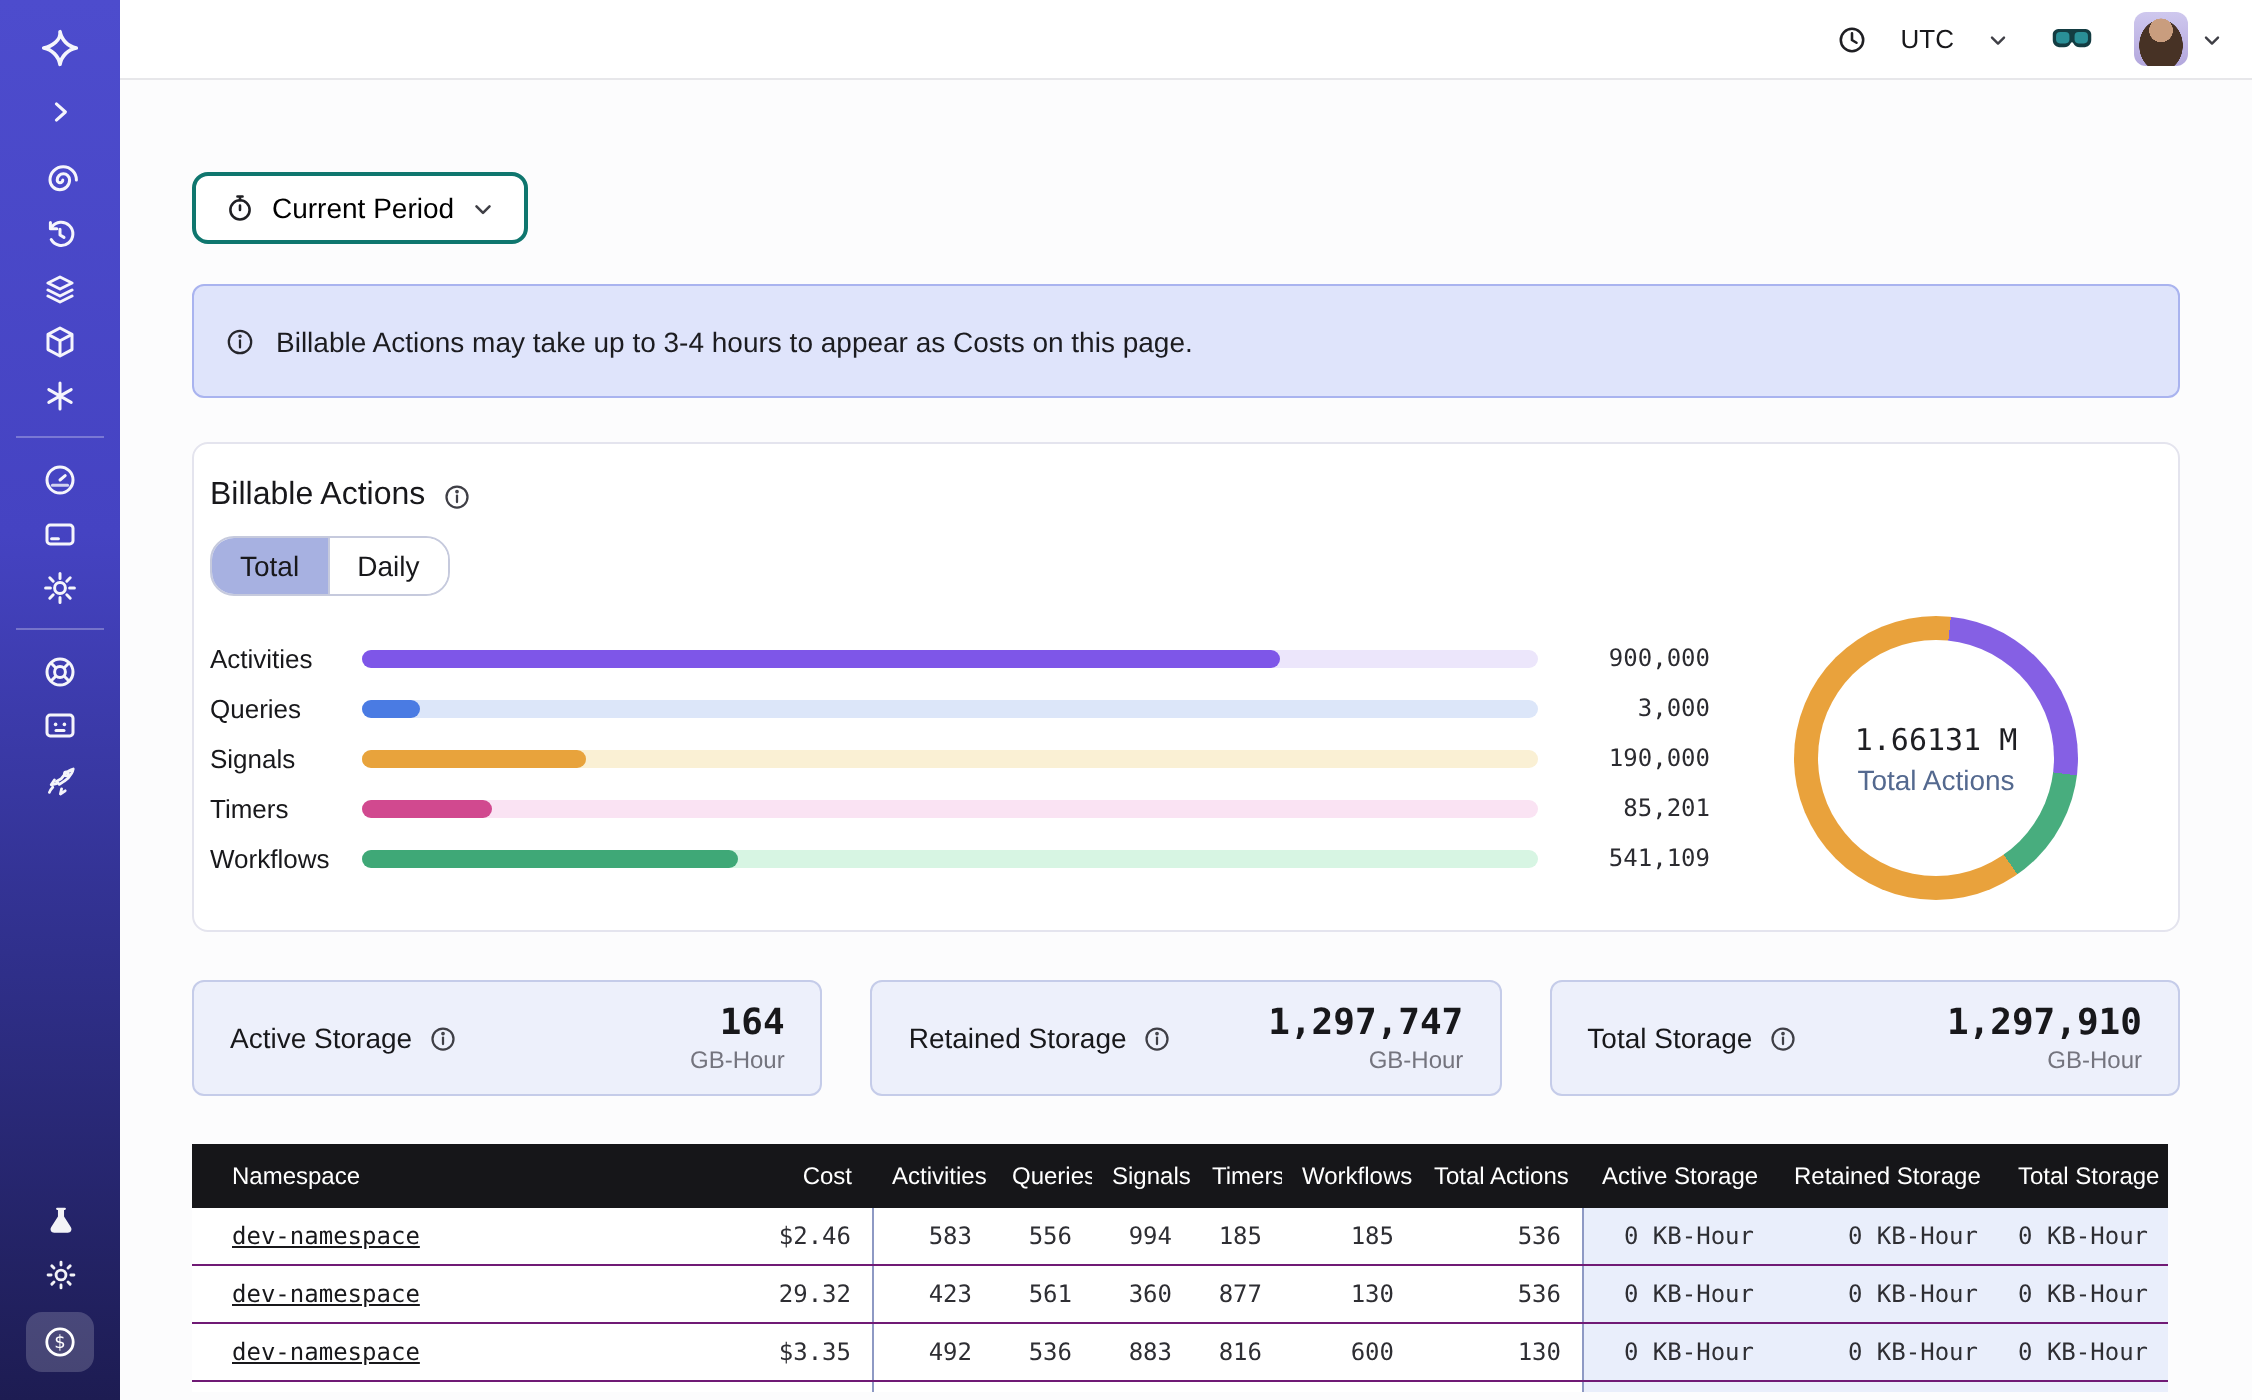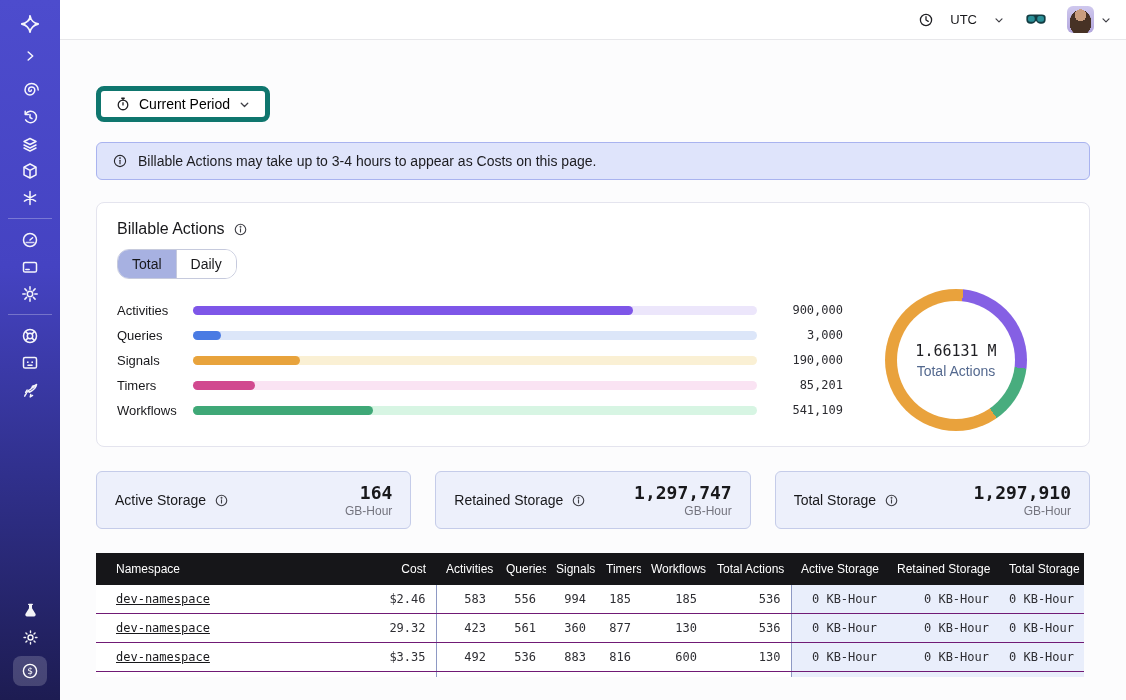--- a/index.html
+++ b/index.html
@@ -34,28 +34,28 @@
       radial-gradient(circle 6px at 50% 34%, #c99d7e 98%, transparent),
       radial-gradient(ellipse 11px 13px at 50% 62%, #473225 98%, transparent),
       linear-gradient(180deg,#cfc8ee,#b3a7dd); }
 
   
   .content { position:absolute; left:60px; top:40px; right:0; bottom:0; padding:46px 36px 0 36px; background:#fcfcfd; }
 
   .title-row { display:flex; justify-content:space-between; align-items:flex-start; }
   h1.page-title { font-size:26px; font-weight:600; letter-spacing:-.3px; line-height:30px; }
   .page-subtitle { font-size:12px; color:#3f3f46; margin-top:5px; }
-  .period-btn { display:flex; align-items:center; gap:8px; background:#fff; border:5px solid #0f766e;
+  .period-btn { display:flex; align-items:center; gap:8px; background:#fff; border:2px solid #0f766e;
     border-radius:8px; height:36px; padding:0 14px; font-size:14px; font-weight:500; cursor:pointer; }
 
-  .banner { margin-top:20px; height:38px; background:#dfe4fb; border:1px solid #a9b3ef; border-radius:6px;
+  .banner { margin-top:20px; height:57px; background:#dfe4fb; border:1px solid #a9b3ef; border-radius:6px;
     display:flex; align-items:center; gap:10px; padding:0 15px; font-size:14px; color:#1c1c20; }
 
   
-  .ba-card { margin-top:22px; background:#fff; border:1px solid #e4e4ee; border-radius:8px; padding:15px 20px 15px; }
+  .ba-card { margin-top:22px; background:#fff; border:1px solid #e4e4ee; border-radius:8px; padding:15px 8px 15px; }
   .ba-head { display:flex; align-items:center; gap:8px; font-size:16px; font-weight:500; height:22px; }
   .tabs { display:inline-flex; border:1px solid #c6cadd; border-radius:12px; overflow:hidden; margin-top:9px; }
   .tab { padding:6px 14px; font-size:14px; background:#fff; border:none; cursor:pointer; color:#18181b;
     font-family:"Liberation Sans",sans-serif; }
   .tab.active { background:#a7b1e1; }
   .tab + .tab { border-left:1px solid #c6cadd; }
 
   .ba-chart { display:flex; align-items:center; margin-top:10px; }
   .bars { flex:1; display:flex; flex-direction:column; justify-content:center; }
   .bar-row { display:flex; align-items:center; height:25px; }

